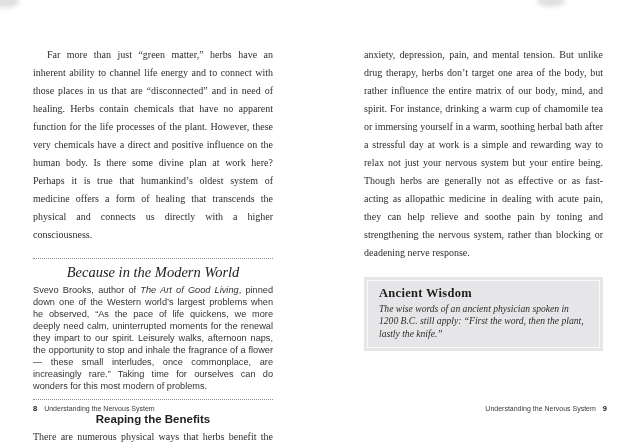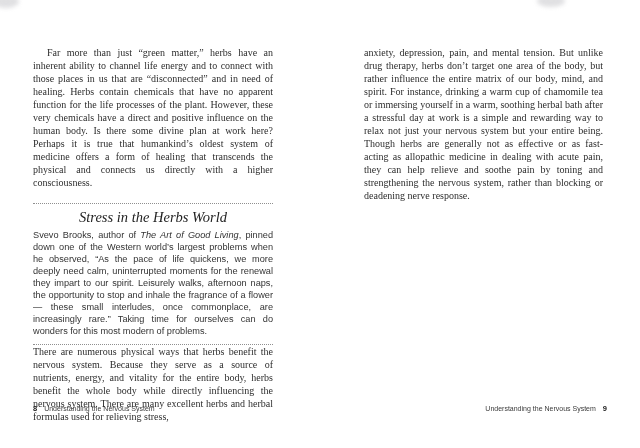--- a/index.html
+++ b/index.html
@@ -26,21 +26,21 @@
   .artifact-right { left: 537px; top: -5px; width: 28px; height: 12px; }
 
   .page { position: absolute; top: 46px; }
   .left-page  { left: 33px;  width: 240px; }
   .right-page { left: 364px; width: 239px; }
 
   .body-serif {
     margin: 0;
     font-family: "Liberation Serif", serif;
     font-size: 10px;
-    line-height: 13px;
+    line-height: 18px;
     text-align: justify;
     color: #2d2d2d;
   }
   .indent { text-indent: 14px; }
 
   .dotted-rule { height: 0; border-top: 1px dotted #8f8f8f; }
   .rule-top    { margin-top: 14px; }
   .rule-bottom { margin-top: 7px; }
 
   .sidebar-heading {
@@ -115,31 +115,38 @@
 <div class="spread">
 
   <div class="artifact artifact-left"></div>
   <div class="artifact artifact-right"></div>
 
   <div class="page left-page">
     <p class="body-serif indent">Far more than just “green matter,” herbs have an inherent ability to channel life energy and to connect with those places in us that are “disconnected” and in need of healing. Herbs contain chemicals that have no apparent function for the life processes of the plant. However, these very chemicals have a direct and positive influence on the human body. Is there some divine plan at work here? Perhaps it is true that humankind’s oldest system of medicine offers a form of healing that transcends the physical and connects us directly with a higher consciousness.</p>
 
     <div>
       <div class="dotted-rule rule-top"></div>
-      <h2 class="sidebar-heading">Stress in the Herbs World</h2>
+      <h2 class="sidebar-heading">Because in the Modern World</h2>
       <p class="body-sans"><span>Svevo Brooks, author of </span><i>The Art of Good Living</i><span>, pinned down one of the Western world’s largest problems when he observed, “As the pace of life quickens, we more deeply need calm, uninterrupted moments for the renewal they impart to our spirit. Leisurely walks, afternoon naps, the opportunity to stop and inhale the fragrance of a flower — these small interludes, once commonplace, are increasingly rare.” Taking time for ourselves can do wonders for this most modern of problems.</span></p>
       <div class="dotted-rule rule-bottom"></div>
     </div>
 
+    <h2 class="section-heading">Reaping the Benefits</h2>
     <p class="body-serif">There are numerous physical ways that herbs benefit the nervous system. Because they serve as a source of nutrients, energy, and vitality for the entire body, herbs benefit the whole body while directly influencing the nervous system. There are many excellent herbs and herbal formulas used for relieving stress,</p>
   </div>
 
   <div class="page right-page">
     <p class="body-serif">anxiety, depression, pain, and mental tension. But unlike drug therapy, herbs don’t target one area of the body, but rather influence the entire matrix of our body, mind, and spirit. For instance, drinking a warm cup of chamomile tea or immersing yourself in a warm, soothing herbal bath after a stressful day at work is a simple and rewarding way to relax not just your nervous system but your entire being. Though herbs are generally not as effective or as fast-acting as allopathic medicine in dealing with acute pain, they can help relieve and soothe pain by toning and strengthening the nervous system, rather than blocking or deadening nerve response.</p>
 
+    <div class="wisdom-box">
+      <div class="wisdom-inner">
+        <h3 class="wisdom-heading">Ancient Wisdom</h3>
+        <p class="wisdom-text">The wise words of an ancient physician spoken in 1200 B.C. still apply: “First the word, then the plant, lastly the knife.”</p>
+      </div>
+    </div>
   </div>
 
   <div class="footer footer-left">
     <span class="page-num">8</span><span class="chapter">Understanding the Nervous System</span>
   </div>
 
   <div class="footer footer-right">
     <span class="chapter">Understanding the Nervous System</span><span class="page-num">9</span>
   </div>
 

